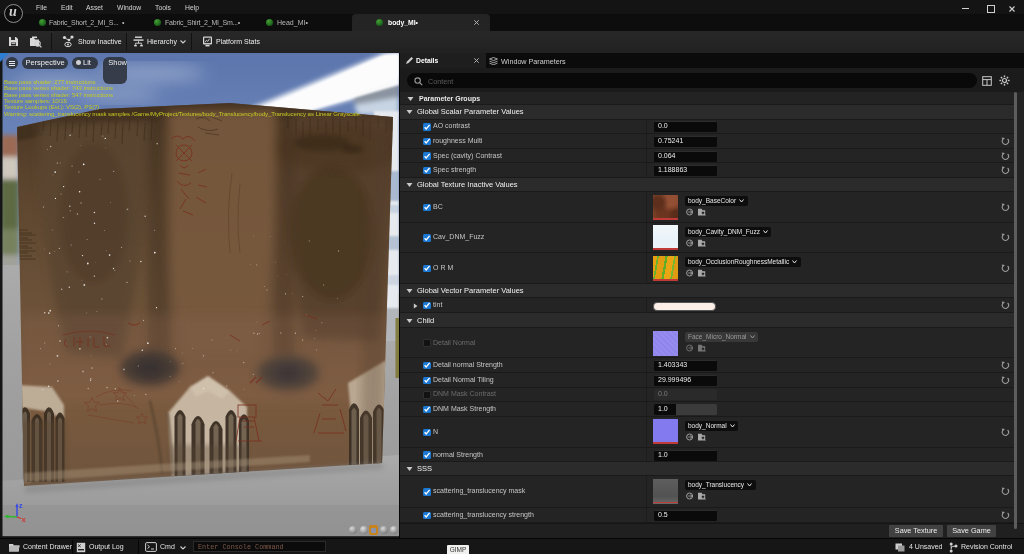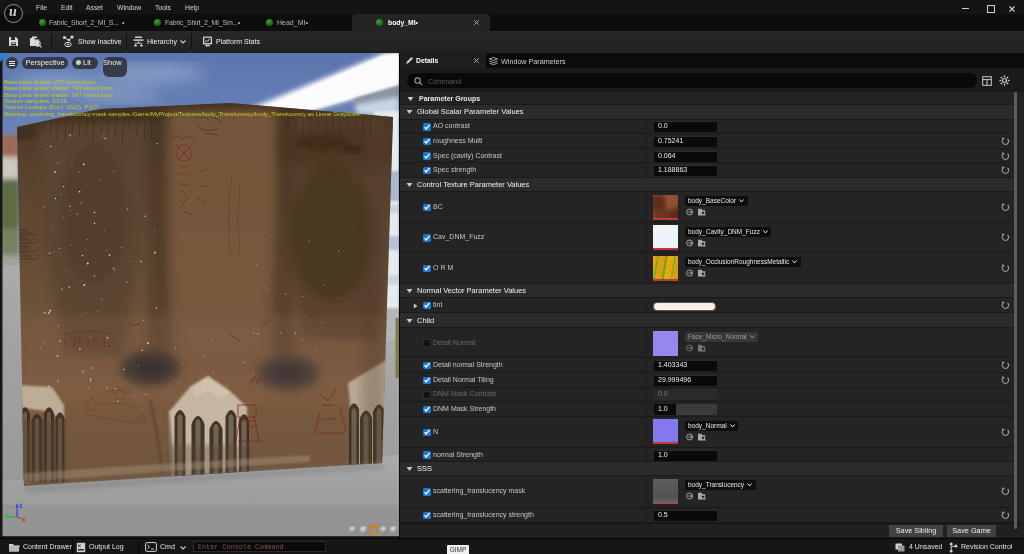--- a/index.html
+++ b/index.html
@@ -454,21 +454,21 @@
 <rect x="0" y="0" width="2.5" height="485" fill="#161616"></rect>
 <rect x="395.5" y="265" width="3.5" height="60" fill="#7b742f" opacity="0.85"></rect>
 <polygon points="0,0 9,0 0,9" fill="#2d7dd2"></polygon>
 <rect x="0" y="483.2" width="399" height="1.8" fill="#151515"></rect>
 </svg>
 
   <div class="abs" style="left:6px;top:4px;width:11.5px;height:11.5px;border-radius:50%;background:rgba(42,46,53,0.85);"></div>
   <div class="abs" style="left:8.5px;top:7.5px;width:6.5px;height:1px;background:#e8e8e8;box-shadow:0 2px 0 #e8e8e8, 0 4px 0 #e8e8e8;"></div>
   <div class="abs" style="left:22px;top:4px;width:46px;height:11.5px;border-radius:6px;background:rgba(42,46,53,0.85);color:#efefef;font-size:7.5px;text-align:center;line-height:11.5px;">Perspective</div>
   <div class="abs" style="left:72px;top:4px;width:26px;height:11.5px;border-radius:6px;background:rgba(42,46,53,0.85);color:#efefef;font-size:7.5px;line-height:11.5px;"><span style="display:inline-block;width:5px;height:5px;border-radius:50%;background:#cfcfcf;margin:0 2px 0 4px;"></span>Lit</div>
-  <div class="abs" style="left:103px;top:4px;width:24px;height:20px;border-radius:6px;background:rgba(42,46,53,0.85);color:#efefef;font-size:7.5px;text-align:left;line-height:11.5px;">Show</div>
+  <div class="abs" style="left:103px;top:4px;width:24px;height:27px;border-radius:6px;background:rgba(42,46,53,0.85);color:#efefef;font-size:7.5px;text-align:right;line-height:11.5px;">Show</div>
   <div id="dbgtxt" class="abs" style="left:4px;top:26px;font-size:6.1px;line-height:6.35px;color:#c3ca25;letter-spacing:-0.1px;">
     Base pass shader: 277 instructions<br>
     Base pass vertex shader: 743 instructions<br>
     Base pass vertex shader: 547 instructions<br>
     Texture samplers: 10/16<br>
     Texture Lookups (Est.): VS(2), PS(7)<br>
     Warning: scattering_translucency mask samples /Game/MyProject/Textures/body_Translucency/body_Translucency as Linear Grayscale.
   </div>
 
   <div class="abs" style="left:349px;top:473px;width:8.4px;height:8.4px;border-radius:50%;background:radial-gradient(circle at 35% 30%,#d8d8d8,#8e8e8e 60%,#5f5f5f);"></div>
@@ -503,21 +503,21 @@
 <svg class="abs" style="left:90px;top:3.5px;" width="9" height="8" viewBox="0 0 9 8">
         <path d="M0.5,2 L4.5,0.5 L8.5,2 L4.5,3.5 Z M0.5,4.2 L4.5,5.7 L8.5,4.2 M0.5,6.2 L4.5,7.7 L8.5,6.2" stroke="#c9c9c9" stroke-width="0.8" fill="none"></path>
       </svg>
 <div class="txt" style="left:102px;top:3.5px;font-size:7.2px;color:#cfcfcf;">Window Parameters</div>
 <div class="abs" style="left:1px;top:14.5px;width:625px;height:24.5px;background:#1b1b1b;"></div>
 <div class="abs" style="left:8px;top:20px;width:570px;height:15px;border-radius:8px;background:#090909;"></div>
 <svg class="abs" style="left:15px;top:23.5px;" width="9" height="9" viewBox="0 0 9 9">
         <circle cx="3.6" cy="3.6" r="2.7" stroke="#9a9a9a" stroke-width="1.1" fill="none"></circle>
         <line x1="5.7" y1="5.7" x2="8.2" y2="8.2" stroke="#9a9a9a" stroke-width="1.2"></line>
       </svg>
-<div class="txt" style="left:29px;top:24px;font-size:7.2px;color:#5b5b5b;">Command</div>
+<div class="txt" style="left:29px;top:24px;font-size:7.2px;color:#5b5b5b;">Content</div>
 <svg class="abs" style="left:583px;top:22.5px;" width="10" height="10" viewBox="0 0 10 10">
         <rect x="0.7" y="0.7" width="8.6" height="8.6" stroke="#c9c9c9" stroke-width="1" fill="none"></rect>
         <line x1="0.7" y1="3.6" x2="9.3" y2="3.6" stroke="#c9c9c9" stroke-width="1"></line>
         <line x1="5" y1="3.6" x2="5" y2="9.3" stroke="#c9c9c9" stroke-width="1"></line>
       </svg>
 <svg class="abs" style="left:600px;top:22px;" width="11" height="11" viewBox="0 0 11 11">
         <circle cx="5.5" cy="5.5" r="2" fill="none" stroke="#c9c9c9" stroke-width="1.2"></circle>
         <g stroke="#c9c9c9" stroke-width="1.4">
           <line x1="5.5" y1="0.4" x2="5.5" y2="2.2"></line>
           <line x1="5.5" y1="8.8" x2="5.5" y2="10.6"></line>
@@ -585,21 +585,21 @@
 <div class="abs" style="left:255px;top:112.10000000000001px;width:63px;height:11px;background:#0a0a0a;border-radius:1.5px;border-top:1px solid #2c2c2c;box-sizing:border-box;"></div>
 <div class="txt" style="left:259px;top:113.10000000000001px;font-size:7px;color:#ededed;">1.188863</div>
 <svg class="abs" style="left:602px;top:113.10000000000001px;" width="9" height="9" viewBox="0 0 9 9">
         <path d="M2.1,2.2 A3.1,3.1 0 1 0 6.6,2.0" stroke="#9a9a9a" stroke-width="1.1" fill="none"></path>
         <polygon points="0.7,0.5 4.0,1.1 1.6,3.3" fill="#9a9a9a"></polygon>
       </svg>
 <div class="abs" style="left:1px;top:124.8px;width:614px;height:14.4px;background:#2b2b2b;border-bottom:1px solid #1a1a1a;box-sizing:border-box;"></div>
 <svg class="abs" style="left:7px;top:129.0px;" width="7" height="6" viewBox="0 0 7 6">
         <polygon points="0.5,1 6.5,1 3.5,5" fill="#c9c9c9"></polygon>
       </svg>
-<div class="txt" style="left:18px;top:127.0px;font-size:7.5px;color:#f0f0f0;">Control Texture Parameter Values</div>
+<div class="txt" style="left:18px;top:127.0px;font-size:7.5px;color:#f0f0f0;">Global Texture Inactive Values</div>
 <div class="abs" style="left:1px;top:139.2px;width:614px;height:30.5px;background:#242424;border-bottom:1px solid #1a1a1a;box-sizing:border-box;"></div>
 <div class="abs" style="left:247px;top:139.2px;width:1px;height:30.5px;background:#1c1c1c;"></div>
 <div class="abs" style="left:24px;top:150.7px;width:7.5px;height:7.5px;border-radius:1.5px;background:#1b79d4;"></div>
       <svg class="abs" style="left:24px;top:150.2px;" width="8" height="8" viewBox="0 0 8 8">
         <path d="M1.6,4.2 L3.2,6 L6.6,1.8" stroke="#fff" stroke-width="1.3" fill="none"></path>
       </svg>
 <div class="txt" style="left:34px;top:149.95px;font-size:7px;color:#c6c6c6;">BC</div>
 <div class="abs" style="left:253.5px;top:141.7px;width:25px;height:25px;background:radial-gradient(circle at 20% 30%,#5e2f1d 0 18%,transparent 40%),radial-gradient(circle at 70% 20%,#934f33 0 20%,transparent 45%),radial-gradient(circle at 40% 70%,#6b3520 0 22%,transparent 50%),radial-gradient(circle at 85% 80%,#5a2c1a 0 15%,transparent 40%),linear-gradient(135deg,#8a4a2e,#7d4228 60%,#8a4a30);"></div>
 <div class="abs" style="left:253.5px;top:164.89999999999998px;width:25px;height:1.8px;background:#c03b38;"></div>
 <div class="abs" style="left:285.5px;top:143.2px;height:10px;background:#0d0d0d;border-radius:2px;color:#e8e8e8;font-size:6.5px;line-height:10px;padding:0 3.5px;display:flex;align-items:center;white-space:nowrap;">body_BaseColor<svg width="5" height="4" viewBox="0 0 5 4" style="margin-left:3px;">
@@ -659,21 +659,21 @@
         <line x1="18.2" y1="6" x2="19.5" y2="7.3" stroke="#aaaaaa" stroke-width="0.8"></line>
       </svg>
 <svg class="abs" style="left:602px;top:210.95px;" width="9" height="9" viewBox="0 0 9 9">
         <path d="M2.1,2.2 A3.1,3.1 0 1 0 6.6,2.0" stroke="#9a9a9a" stroke-width="1.1" fill="none"></path>
         <polygon points="0.7,0.5 4.0,1.1 1.6,3.3" fill="#9a9a9a"></polygon>
       </svg>
 <div class="abs" style="left:1px;top:230.7px;width:614px;height:14.3px;background:#2b2b2b;border-bottom:1px solid #1a1a1a;box-sizing:border-box;"></div>
 <svg class="abs" style="left:7px;top:234.85px;" width="7" height="6" viewBox="0 0 7 6">
         <polygon points="0.5,1 6.5,1 3.5,5" fill="#c9c9c9"></polygon>
       </svg>
-<div class="txt" style="left:18px;top:232.85px;font-size:7.5px;color:#f0f0f0;">Normal Vector Parameter Values</div>
+<div class="txt" style="left:18px;top:232.85px;font-size:7.5px;color:#f0f0f0;">Global Vector Parameter Values</div>
 <div class="abs" style="left:1px;top:245px;width:614px;height:15px;background:#242424;border-bottom:1px solid #1a1a1a;box-sizing:border-box;"></div>
 <div class="abs" style="left:247px;top:245px;width:1px;height:15px;background:#1c1c1c;"></div>
 <svg class="abs" style="left:14px;top:249.5px;" width="5" height="6" viewBox="0 0 5 6">
         <polygon points="0.8,0.5 4.5,3 0.8,5.5" fill="#c9c9c9"></polygon>
       </svg>
 <div class="abs" style="left:24px;top:248.7px;width:7.5px;height:7.5px;border-radius:1.5px;background:#1b79d4;"></div>
       <svg class="abs" style="left:24px;top:248.2px;" width="8" height="8" viewBox="0 0 8 8">
         <path d="M1.6,4.2 L3.2,6 L6.6,1.8" stroke="#fff" stroke-width="1.3" fill="none"></path>
       </svg>
 <div class="txt" style="left:34px;top:248px;font-size:7px;color:#c6c6c6;">tint</div>
@@ -811,21 +811,21 @@
         <path d="M1.6,4.2 L3.2,6 L6.6,1.8" stroke="#fff" stroke-width="1.3" fill="none"></path>
       </svg>
 <div class="txt" style="left:34px;top:457.75px;font-size:7px;color:#c6c6c6;">scattering_translucency strength</div>
 <div class="abs" style="left:255px;top:456.75px;width:63px;height:11px;background:#0a0a0a;border-radius:1.5px;border-top:1px solid #2c2c2c;box-sizing:border-box;"></div>
 <div class="txt" style="left:259px;top:457.75px;font-size:7px;color:#ededed;">0.5</div>
 <svg class="abs" style="left:602px;top:457.75px;" width="9" height="9" viewBox="0 0 9 9">
         <path d="M2.1,2.2 A3.1,3.1 0 1 0 6.6,2.0" stroke="#9a9a9a" stroke-width="1.1" fill="none"></path>
         <polygon points="0.7,0.5 4.0,1.1 1.6,3.3" fill="#9a9a9a"></polygon>
       </svg>
 <div class="abs" style="left:1px;top:470px;width:625px;height:15px;background:#202020;border-top:1px solid #151515;box-sizing:border-box;"></div>
-<div class="abs" style="left:490px;top:471.5px;width:54px;height:12px;background:#414141;border-radius:1px;color:#ededed;font-size:7.3px;text-align:center;line-height:12px;">Save Sibling</div>
+<div class="abs" style="left:490px;top:471.5px;width:54px;height:12px;background:#414141;border-radius:1px;color:#ededed;font-size:7.3px;text-align:center;line-height:12px;">Save Texture</div>
 <div class="abs" style="left:548px;top:471.5px;width:49px;height:12px;background:#414141;border-radius:1px;color:#ededed;font-size:7.3px;text-align:center;line-height:12px;">Save Game</div>
 <div class="abs" style="left:614.5px;top:39px;width:3px;height:437px;border-radius:1.5px;background:#5d5d5d;"></div>
 <div class="abs" style="left:0;top:0;width:1px;height:485px;background:#060606;"></div>
   </div>
 
   <div class="abs" id="bottombar" style="left:0;top:538px;width:1024px;height:32px;background:#161616;border-top:1px solid #060606;box-sizing:border-box;">
 
     <svg class="abs" style="left:8px;top:2.5px;" width="12" height="11" viewBox="0 0 12 11">
       <path d="M1,2 h4 l1,1.5 h5 v6 h-10 z" fill="#d0d0d0"></path>
       <path d="M1,5 l2,-1.5 h9 l-2,6 h-9 z" fill="#b8b8b8"></path>

